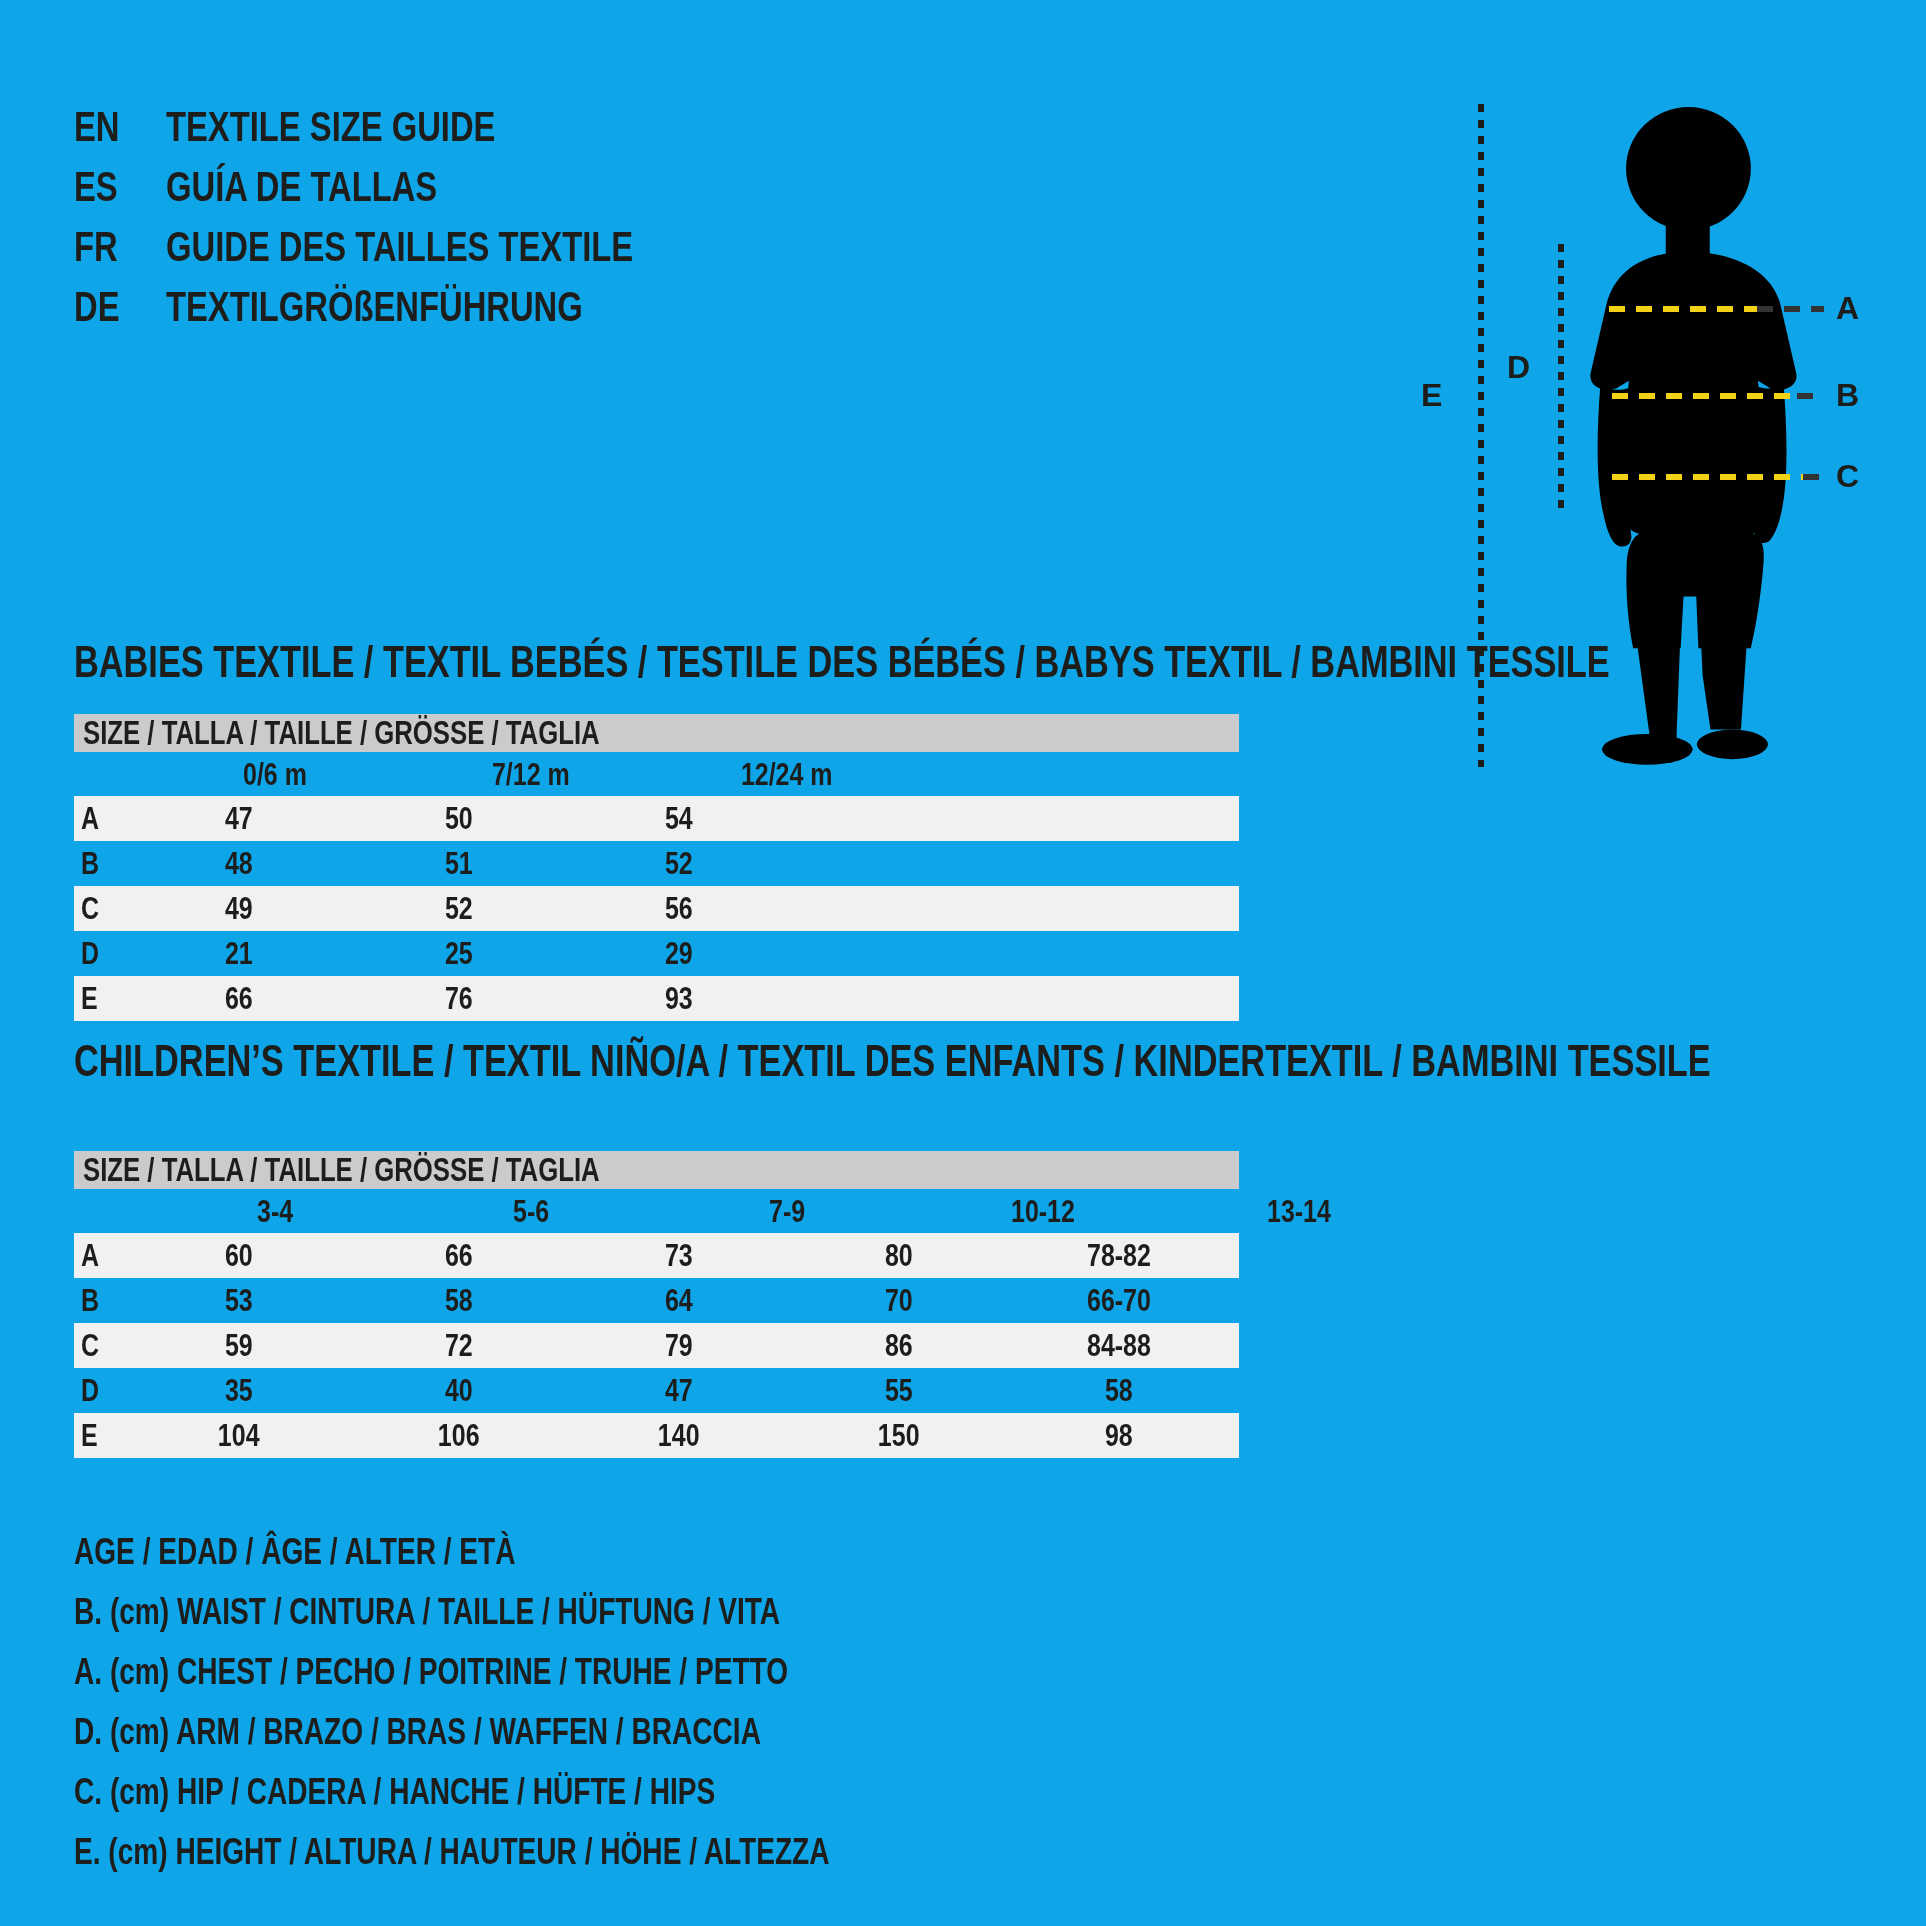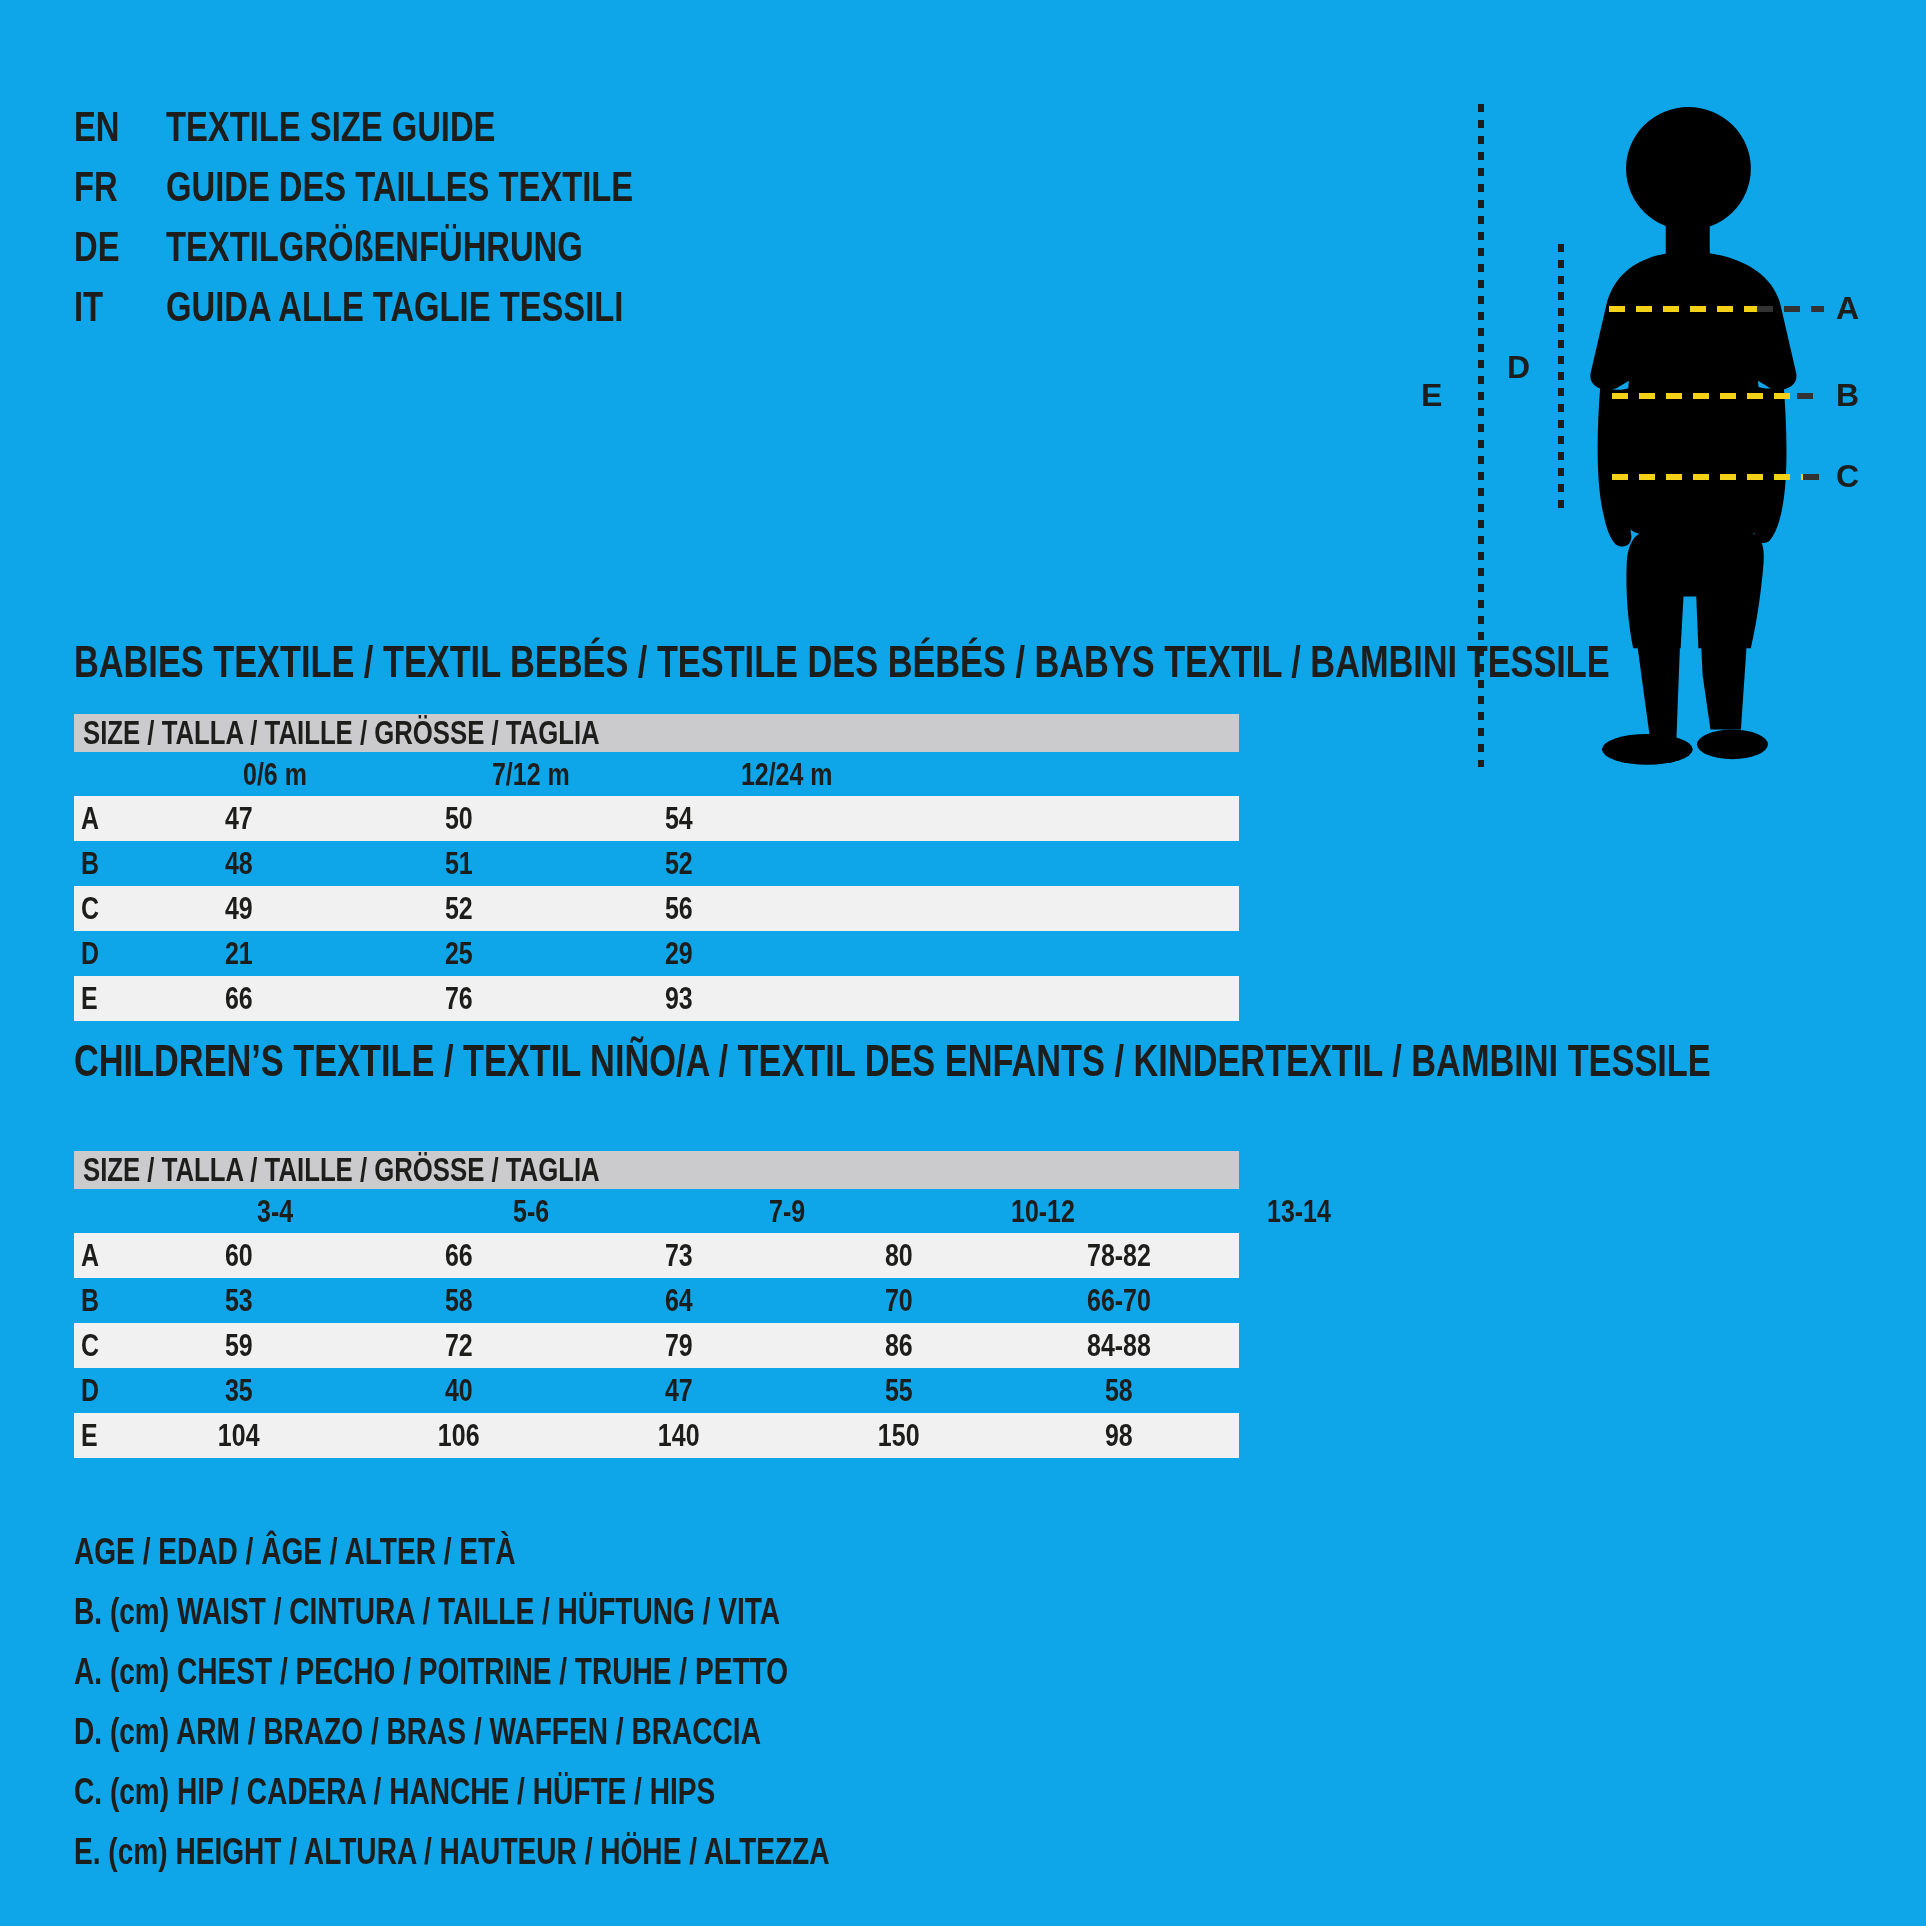--- a/index.html
+++ b/index.html
@@ -45,30 +45,30 @@
 <body>
 
 <div class="page">
 
   <div class="lang-list">
     <div class="lang-row">
       <span class="lang-code"><span class="cond">EN</span></span>
       <span class="cond">TEXTILE SIZE GUIDE</span>
     </div>
     <div class="lang-row">
+      <span class="lang-code"><span class="cond">ES</span></span>
+      <span class="cond">GUÍA DE TALLAS</span>
+    </div>
+    <div class="lang-row">
       <span class="lang-code"><span class="cond">FR</span></span>
       <span class="cond">GUIDE DES TAILLES TEXTILE</span>
     </div>
     <div class="lang-row">
       <span class="lang-code"><span class="cond">DE</span></span>
       <span class="cond">TEXTILGRÖßENFÜHRUNG</span>
-    </div>
-    <div class="lang-row">
-      <span class="lang-code"><span class="cond">IT</span></span>
-      <span class="cond">GUIDA ALLE TAGLIE TESSILI</span>
     </div>
   </div>
 
   <div>
     <div class="vdots" style="left:1478px;top:104px;height:663px;"></div>
     <div class="vdots" style="left:1558px;top:244px;height:270px;"></div>
     <div class="flabel" style="left:1421px;top:377px;">E</div>
     <div class="flabel" style="left:1507px;top:349px;">D</div>
 
     <svg class="fig-svg" viewBox="0 0 330 1090" preserveAspectRatio="none">

